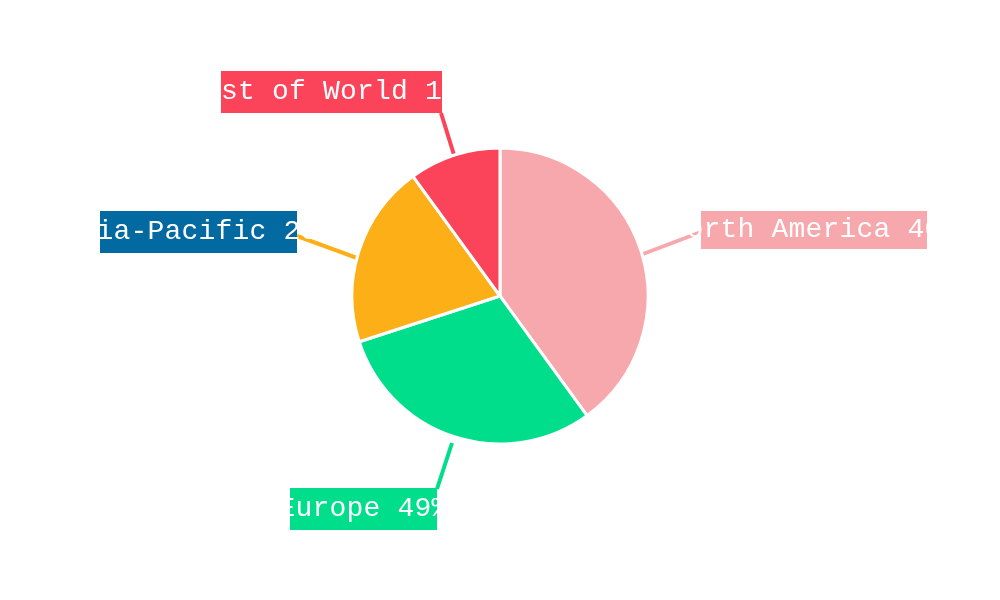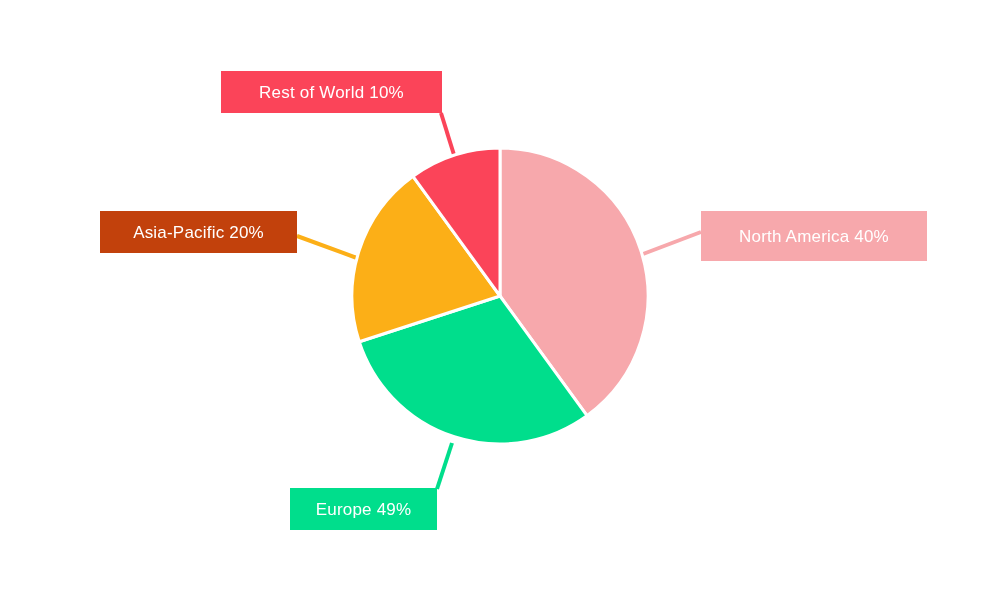--- a/index.html
+++ b/index.html
@@ -27,22 +27,22 @@
     height: 600px;
     display: block;
   }
   .data-label {
     position: absolute;
     display: flex;
     align-items: center;
     justify-content: center;
     box-sizing: border-box;
     color: #ffffff;
-    font-family: Liberation Sans, sans-serif;
-    font-size: 17px;
+    font-family: Liberation Mono, monospace;
+    font-size: 28px;
     line-height: 1;
     letter-spacing: 0.2px;
     white-space: nowrap;
     padding: 0 12px;
     height: 42px;
     border-radius: 0;
   }
 </style>
 </head>
 <body>
@@ -58,19 +58,19 @@
       </g>
     <g id="pie-slices">
         <path d="M 500 296 L 500 148 A 148 148 0 0 1 586.9922173392861 415.7345151674922 Z" fill="#F7A8AC" stroke="#ffffff" stroke-width="3" stroke-linejoin="round"></path>
         <path d="M 500 296 L 586.9922173392861 415.7345151674922 A 148 148 0 0 1 359.24363558831726 341.73451516749225 Z" fill="#00DE8C" stroke="#ffffff" stroke-width="3" stroke-linejoin="round"></path>
         <path d="M 500 296 L 359.24363558831726 341.73451516749225 A 148 148 0 0 1 413.00778266071393 176.2654848325078 Z" fill="#FCAF17" stroke="#ffffff" stroke-width="3" stroke-linejoin="round"></path>
         <path d="M 500 296 L 413.00778266071393 176.2654848325078 A 148 148 0 0 1 500 148 Z" fill="#FB4459" stroke="#ffffff" stroke-width="3" stroke-linejoin="round"></path>
       </g>
   </svg>
 
   <div id="labels-layer">
-      <div class="data-label" style="left: 701px; top: 211px; width: 226px; height: 50px; background: rgb(247, 168, 172);">North America 40%</div>
+      <div class="data-label" style="left: 701px; top: 211px; width: 226px; height: 38px; background: rgb(247, 168, 172);">North America 40%</div>
       <div class="data-label" style="left: 290px; top: 488px; width: 147px; height: 42px; background: rgb(0, 222, 140);">Europe 49%</div>
-      <div class="data-label" style="left: 100px; top: 211px; width: 197px; height: 42px; background: #c2410c;">Asia-Pacific 20%</div>
+      <div class="data-label" style="left: 100px; top: 211px; width: 197px; height: 42px; background: #0369a1;">Asia-Pacific 20%</div>
       <div class="data-label" style="left: 221px; top: 71px; width: 221px; height: 42px; background: rgb(251, 68, 89);">Rest of World 10%</div>
     </div>
 
 </div>
 
 </body></html>

